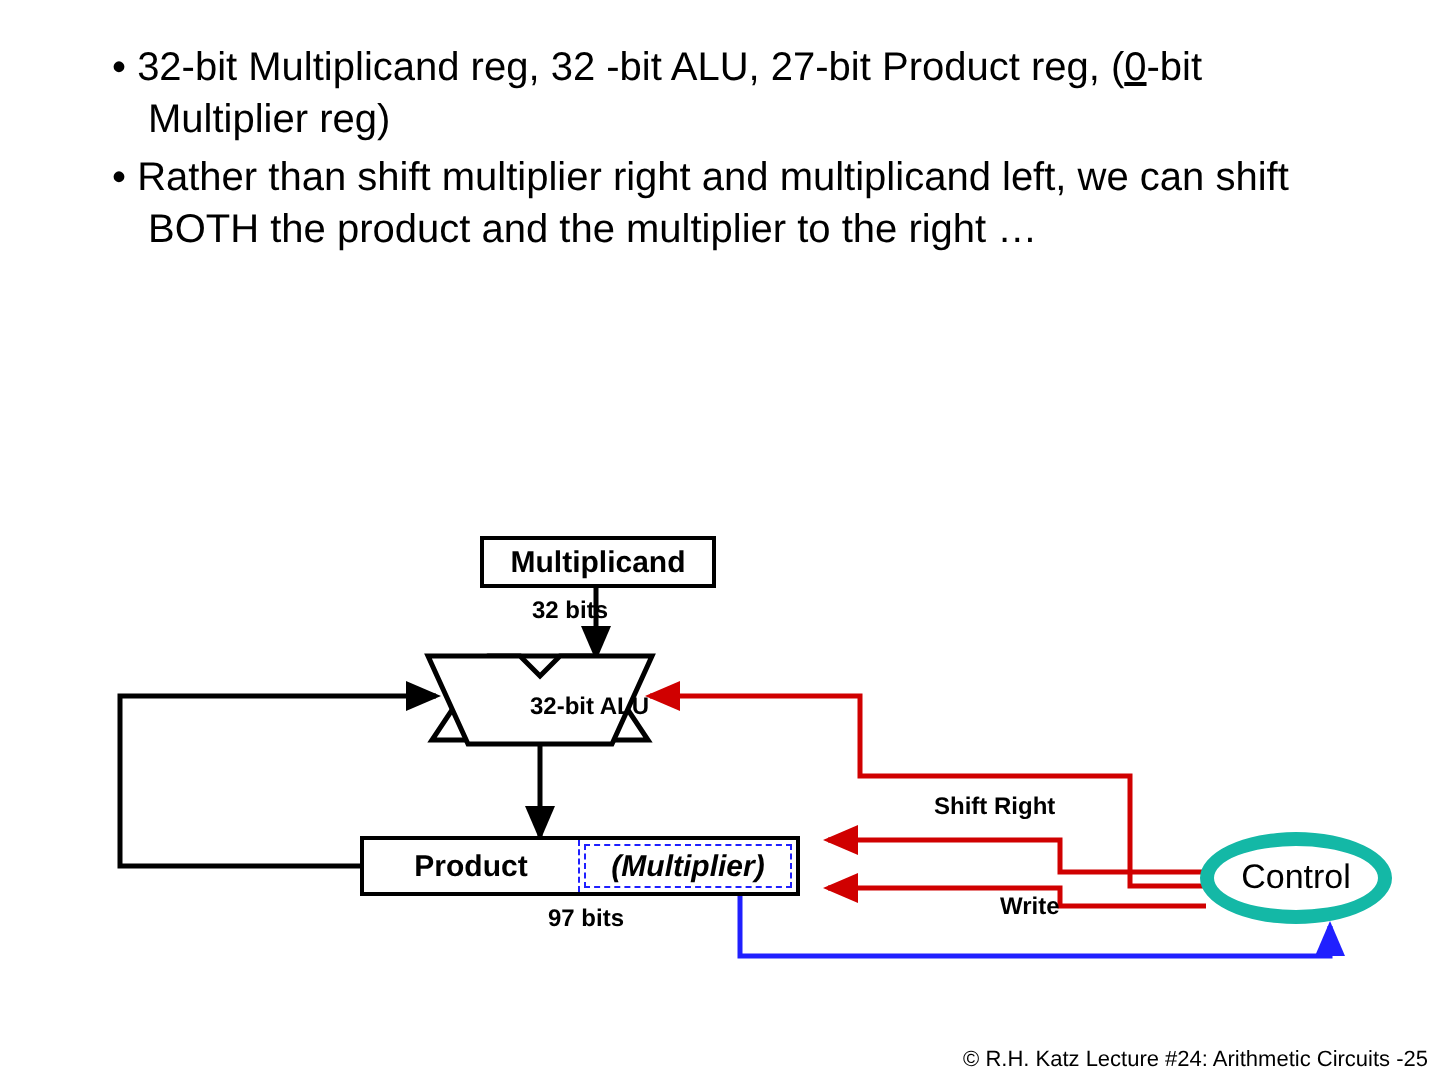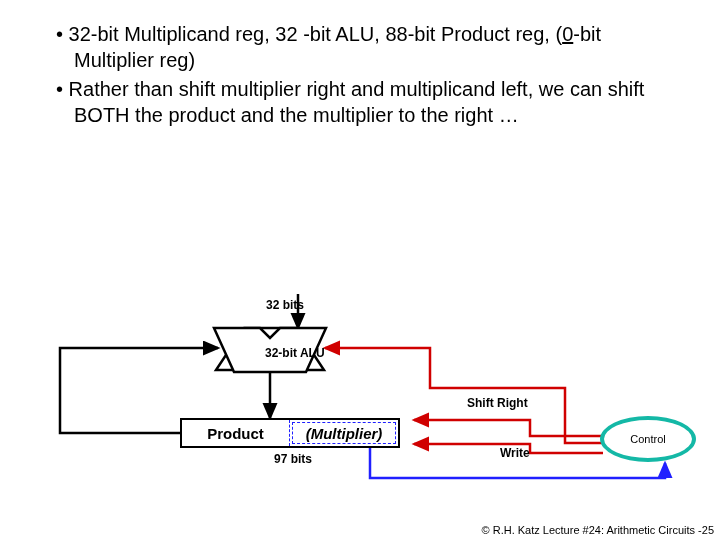--- a/index.html
+++ b/index.html
@@ -9,37 +9,37 @@
     color: #000; background: #fff; position: relative; overflow: hidden;
   }
   .header { display: flex; justify-content: space-between; align-items: flex-start; padding: 8px 28px 0 28px; }
   .title { font-size: 22px; font-weight: bold; }
   .course { font-size: 13.5px; font-style: italic; text-align: left; line-height: 1.15; }
   .bullets { padding: 14px 36px 0 56px; }
   .bline { font-size: 20px; line-height: 1.28; text-indent: -18px; padding-left: 18px; margin-bottom: 4px; }
   .u { text-decoration: underline; }
   .diagram { position: absolute; left: 0; top: 268px; width: 720px; height: 230px; }
   .box { position: absolute; border: 2px solid #000; background: #fff; text-align: center; font-size: 15px; font-weight: bold; display: flex; align-items: center; justify-content: center; }
-  .oval { position: absolute; border: 4px solid #14b8a6; border-radius: 50%; background: #fff; text-align: center; font-size: 11px; display: flex; align-items: center; justify-content: center; }
+  .oval { position: absolute; border: 7px solid #14b8a6; border-radius: 50%; background: #fff; text-align: center; font-size: 17px; display: flex; align-items: center; justify-content: center; }
   .lbl { position: absolute; font-size: 12px; font-weight: bold; }
   svg.wires { position: absolute; left:0; top:0; width:720px; height:230px; }
   .bw { stroke:#000; stroke-width:2.5; fill:none; }
   .rw { stroke:#d00000; stroke-width:2.5; fill:none; }
   .bluew { stroke:#2020ff; stroke-width:2.5; fill:none; }
   .footer { position: absolute; right: 6px; bottom: 4px; font-size: 11px; }
 </style>
 </head>
 <body>
 
 <div class="header">
 </div>
 
 <div class="bullets">
   <div class="bline">
-    • <span>32-bit Multiplicand reg, 32 -bit ALU, 88-bit Product reg,  (</span><span class="u">0</span><span>-bit Multiplier reg)</span>
+    • <span>32-bit Multiplicand reg, 32 -bit ALU, 27-bit Product reg,  (</span><span class="u">0</span><span>-bit Multiplier reg)</span>
   </div>
   <div class="bline">
     • <span>Rather than shift multiplier right and multiplicand left, we can shift BOTH the product and the multiplier to the right …</span>
   </div>
 </div>
 
 <div class="diagram">
   <svg class="wires">
     <defs>
       <marker id="ab" markerWidth="8" markerHeight="8" refX="6" refY="3" orient="auto">
@@ -61,20 +61,21 @@
 
     <path class="rw" d="M608,175 L565,175 L565,120 L430,120 L430,80 L325,80" marker-end="url(#ar)"></path>
 
     <path class="rw" d="M603,168 L530,168 L530,152 L414,152" marker-end="url(#ar)"></path>
 
     <path class="rw" d="M603,185 L530,185 L530,176 L414,176" marker-end="url(#ar)"></path>
 
     <path class="bluew" d="M370,180 L370,210 L665,210 L665,195" marker-end="url(#abl)"></path>
   </svg>
 
+  <div class="box" style="left:240px; top:0px; width:118px; height:26px;">Multiplicand</div>
   <div class="lbl" style="left:266px; top:30px;">32 bits</div>
 
   <svg style="position:absolute; left:210px; top:56px; width:120px; height:52px;">
     <polygon points="6,6 114,6 98,30 104,40 86,48 34,48 16,40 22,30" fill="#fff" stroke="#000" stroke-width="2.5" transform="scale(1,-1) translate(0,-52)"></polygon>
   </svg>
 
   <svg style="position:absolute; left:210px; top:56px; width:120px; height:52px;">
     <polygon points="4,4 50,4 60,14 70,4 116,4 96,48 24,48" fill="#fff" stroke="#000" stroke-width="2.5"></polygon>
   </svg>
   <div class="lbl" style="left:225px; top:78px;padding-left:40px;">32-bit ALU</div>

